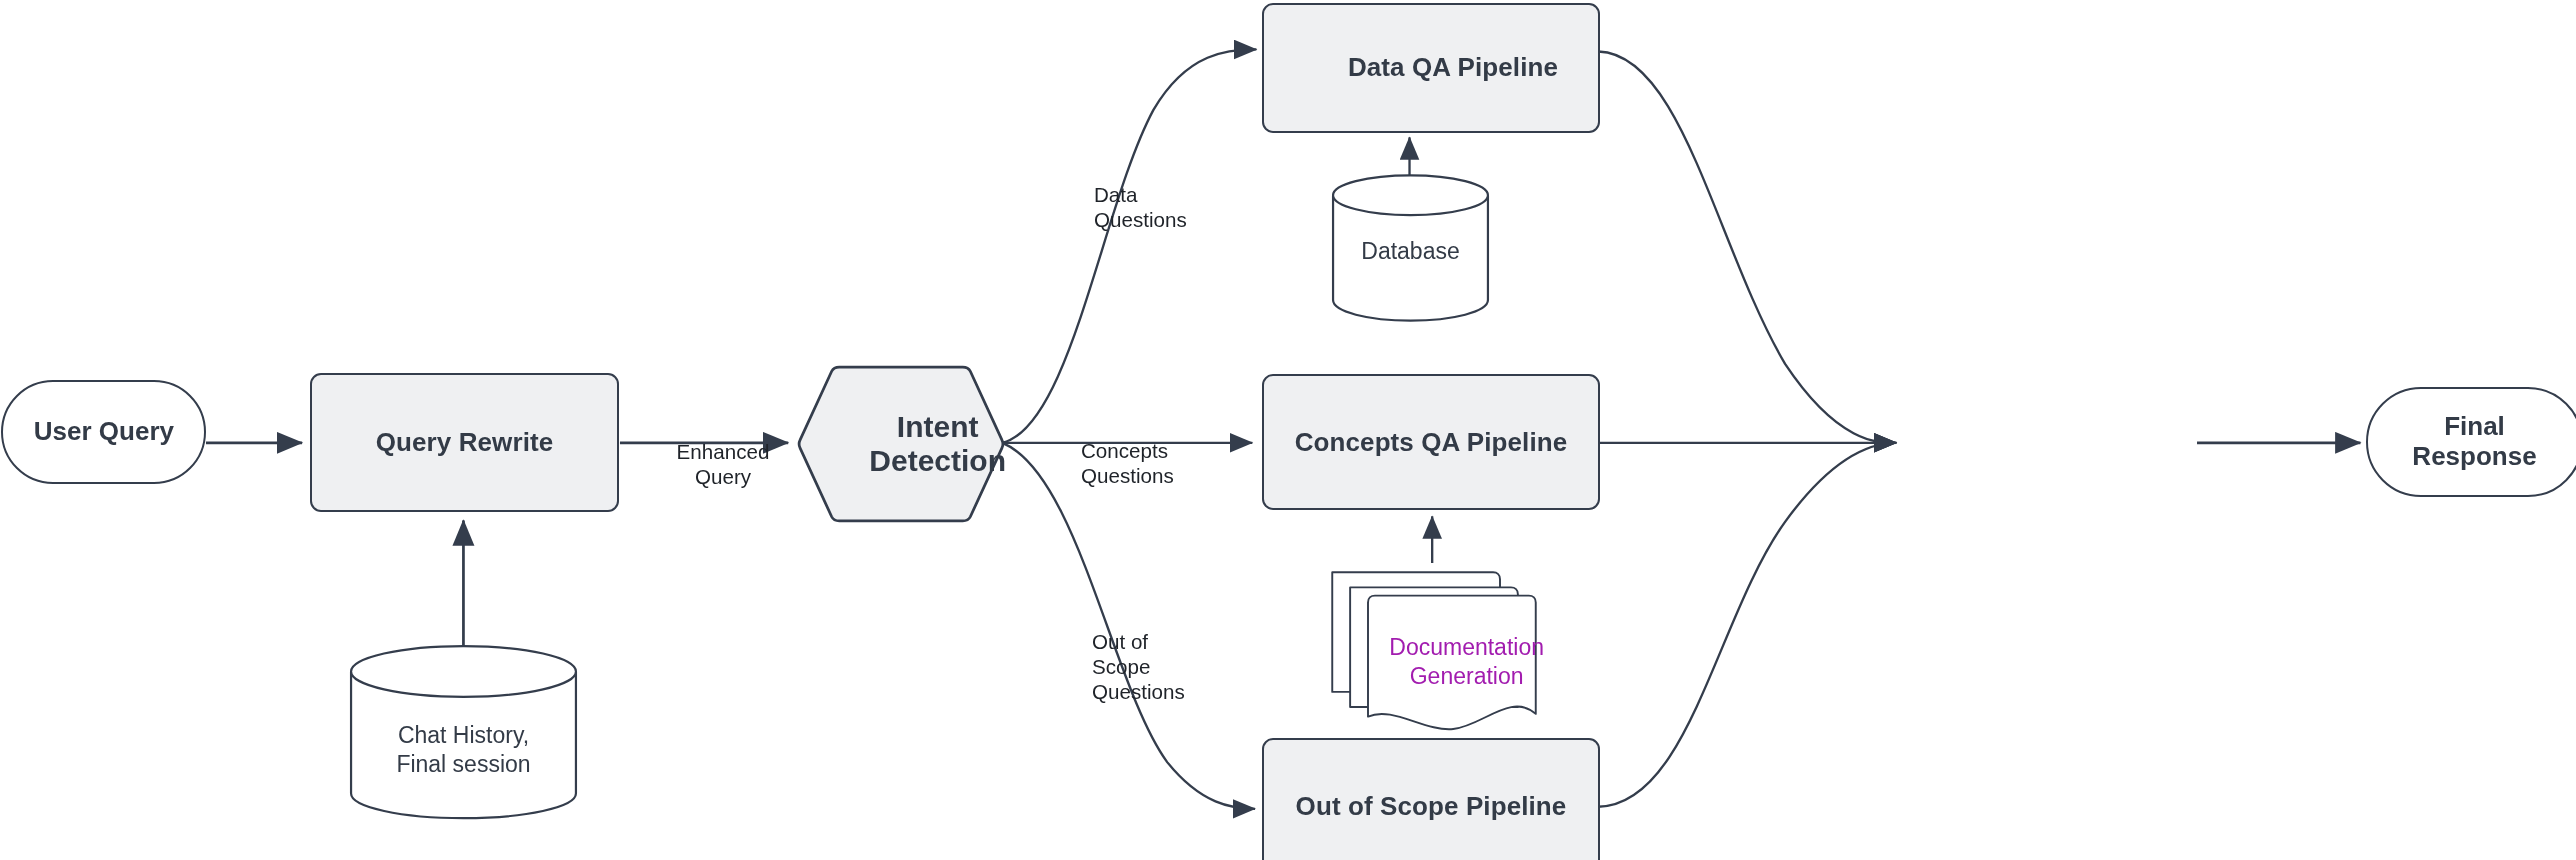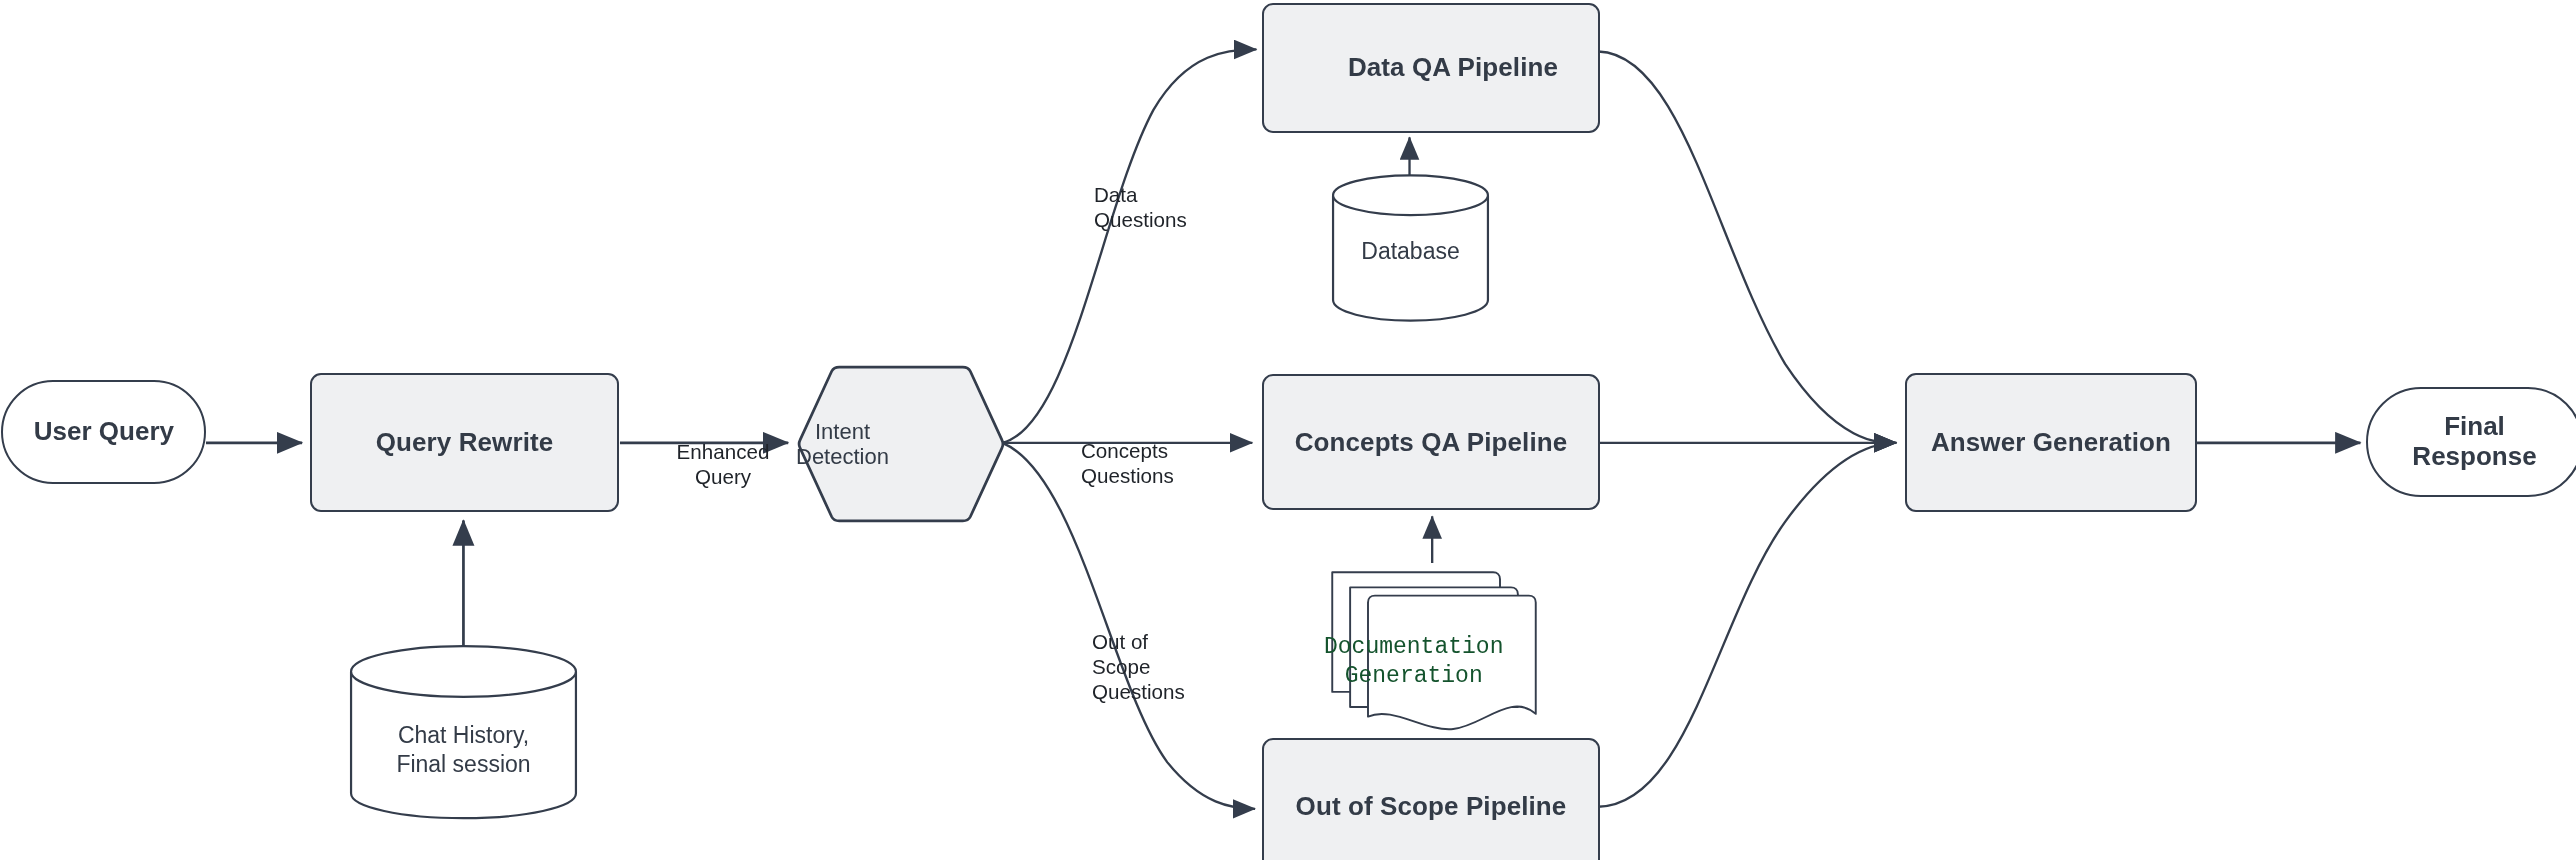--- a/index.html
+++ b/index.html
@@ -52,24 +52,24 @@
   }
   .hexwrap {
     position: absolute;
   }
   .hexwrap .hexlabel {
     position: absolute;
     left: 0; top: 0;
     width: 100%; height: 100%;
     display: flex;
     align-items: center;
-    justify-content: flex-start;
-    text-align: center;
-    font-weight: normal;
-    font-size: 22px;
+    justify-content: flex-end;
+    text-align: center;
+    font-weight: bold;
+    font-size: 30px;
     line-height: 1.15;
     color: #333b47;
     pointer-events: none;
   }
   .cylwrap {
     position: absolute;
   }
   .cylwrap .cyllabel {
     position: absolute;
     left: 0;
@@ -85,27 +85,26 @@
   }
   .docwrap {
     position: absolute;
   }
   .docwrap .doclabel {
     position: absolute;
     left: 0;
     width: 100%;
     display: flex;
     align-items: center;
-    justify-content: flex-start;
+    justify-content: flex-end;
     text-align: center;
     font-size: 23px;
     line-height: 1.25;
-    color: #14532d;
-    pointer-events: none;
-    font-family: Liberation Mono, monospace;
+    color: #a21caf;
+    pointer-events: none;
   }
   .edge-label {
     position: absolute;
     font-size: 20.6px;
     line-height: 1.22;
     color: #1f2329;
     white-space: pre-line;
     pointer-events: none;
   }
 </style>
@@ -236,23 +235,20 @@
         <div>Documentation</div>
         <div>Generation</div>
       </div>
     </div>
   </div>
 
   <div class="node proc" style="left:1262px; top:738px; width:338px; height:136px;">
     <span>Out of Scope Pipeline</span>
   </div>
 
-  <div class="node proc" style="left:1905px; top:373px; width:292px; height:139px;">
-    <span>Answer Generation</span>
-  </div>
 
   <div class="node terminator" style="left:2366px; top:387px; width:217px; height:110px;">
     <div>
       <div>Final</div>
       <div>Response</div>
     </div>
   </div>
 
 </div>
 

